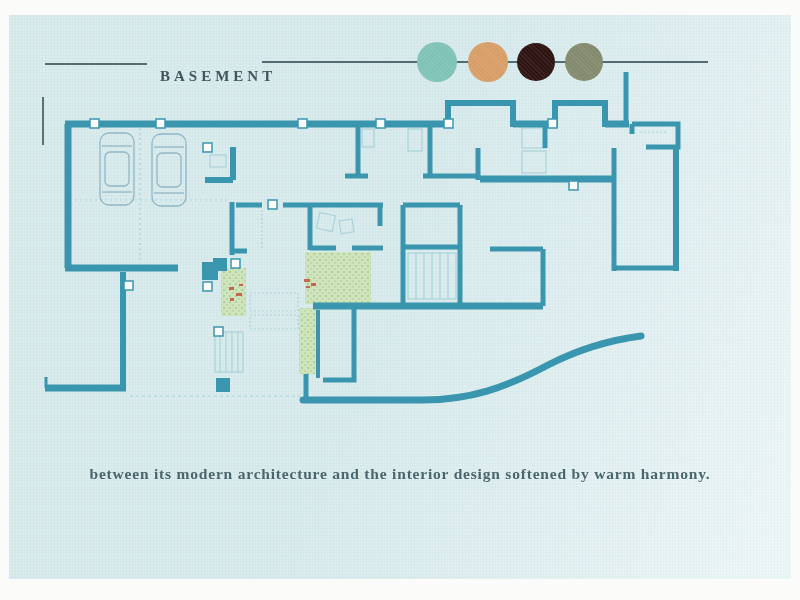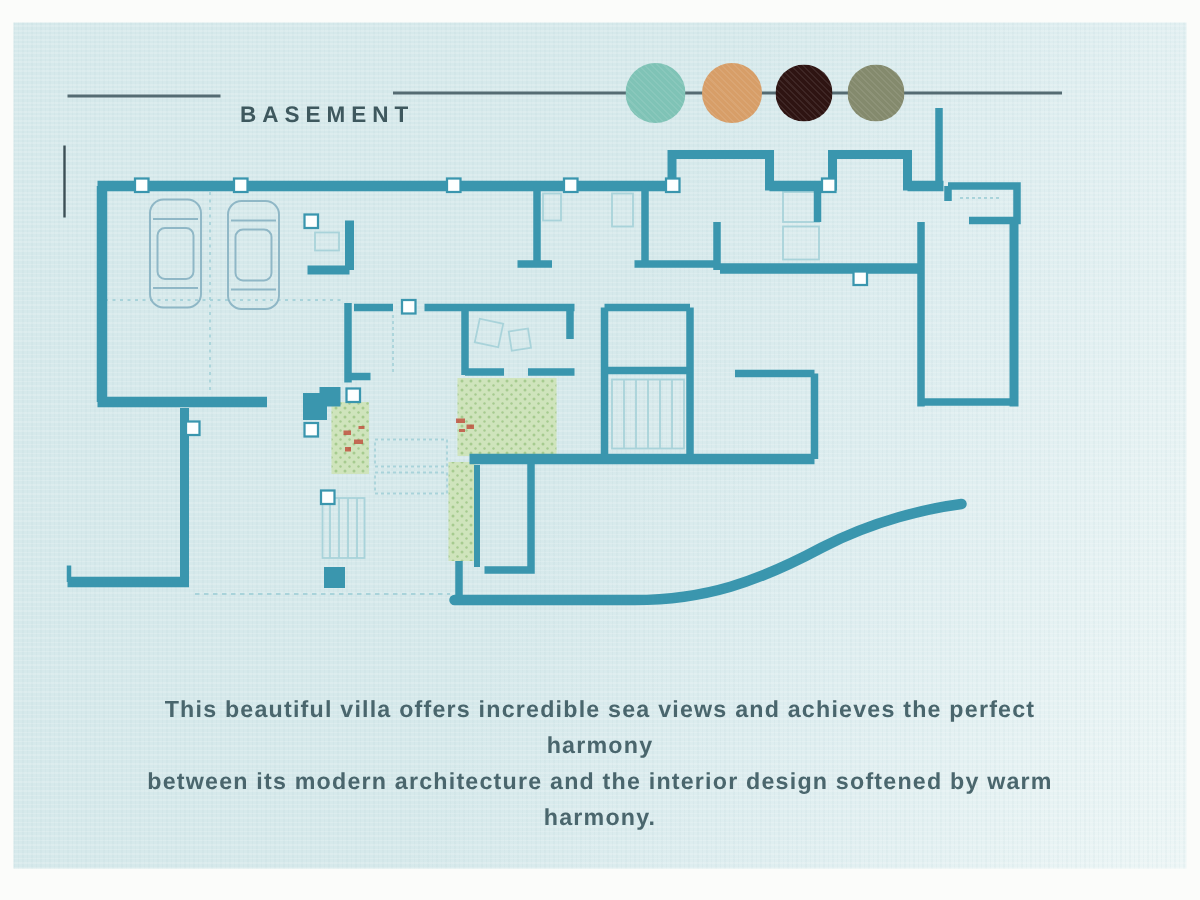--- a/index.html
+++ b/index.html
@@ -10,20 +10,21 @@
   }
   html,body{margin:0;padding:0;}
   body{font-family:"Liberation Sans", sans-serif; background:#888;}
   .canvas{position:relative;width:800px;height:600px;background:var(--frame);overflow:hidden;}
   .slide{
     position:absolute;left:9px;top:15px;width:782px;height:564px;
     background:
       repeating-linear-gradient(0deg, rgba(255,255,255,.16) 0 1px, rgba(0,0,0,0) 1px 3px),
       repeating-linear-gradient(90deg, rgba(170,200,205,.10) 0 1px, rgba(0,0,0,0) 1px 3px),
       linear-gradient(112deg, var(--slide-bg-left) 48%, #dfeef0 72%, var(--slide-bg-right) 100%);
+    font-family: Liberation Serif, serif;
   }
   .hdr-title{
     position:absolute;left:151px;top:53px;width:120px;
     font-size:15px;font-weight:bold;letter-spacing:4px;color:var(--title);
   }
   .hdr-line{position:absolute;height:2px;background:var(--rule);}
   .hdr-line.left{left:36px;top:48px;width:102px;}
   .hdr-line.right{left:253px;top:46px;width:446px;}
   .swatch{position:absolute;border-radius:50%;
     background-image:repeating-linear-gradient(45deg, rgba(255,255,255,.08) 0 1px, rgba(0,0,0,0) 1px 3px);}
@@ -50,21 +51,20 @@
     <div class="hdr-line left"></div>
     <div class="hdr-line right"></div>
     <div class="hdr-title">BASEMENT</div>
 
     <div class="swatch" style="left: 408px; top: 27px; width: 40px; height: 40px; background-color: rgb(127, 195, 182);"></div>
     <div class="swatch" style="left: 459px; top: 27px; width: 40px; height: 40px; background-color: rgb(215, 158, 104);"></div>
     <div class="swatch" style="left: 508px; top: 28px; width: 38px; height: 38px; background-color: rgb(46, 20, 18);"></div>
     <div class="swatch" style="left: 556px; top: 28px; width: 38px; height: 38px; background-color: rgb(132, 138, 109);"></div>
 
     <div class="caption">
-      <div>This beautiful villa offers incredible sea views and achieves the perfect harmony</div>
       <div>between its modern architecture and the interior design softened by warm harmony.</div>
     </div>
   </div>
 
   <svg class="plan" viewBox="0 0 800 600">
     <defs>
       <pattern id="vegpat" width="6" height="6" patternUnits="userSpaceOnUse">
         <rect width="6" height="6" style="fill:var(--vegetation)"></rect>
         <circle cx="2" cy="2" r="1" style="fill:var(--vegetation-dot)"></circle>
         <circle cx="5" cy="5" r="0.8" style="fill:var(--vegetation-dot)"></circle>

